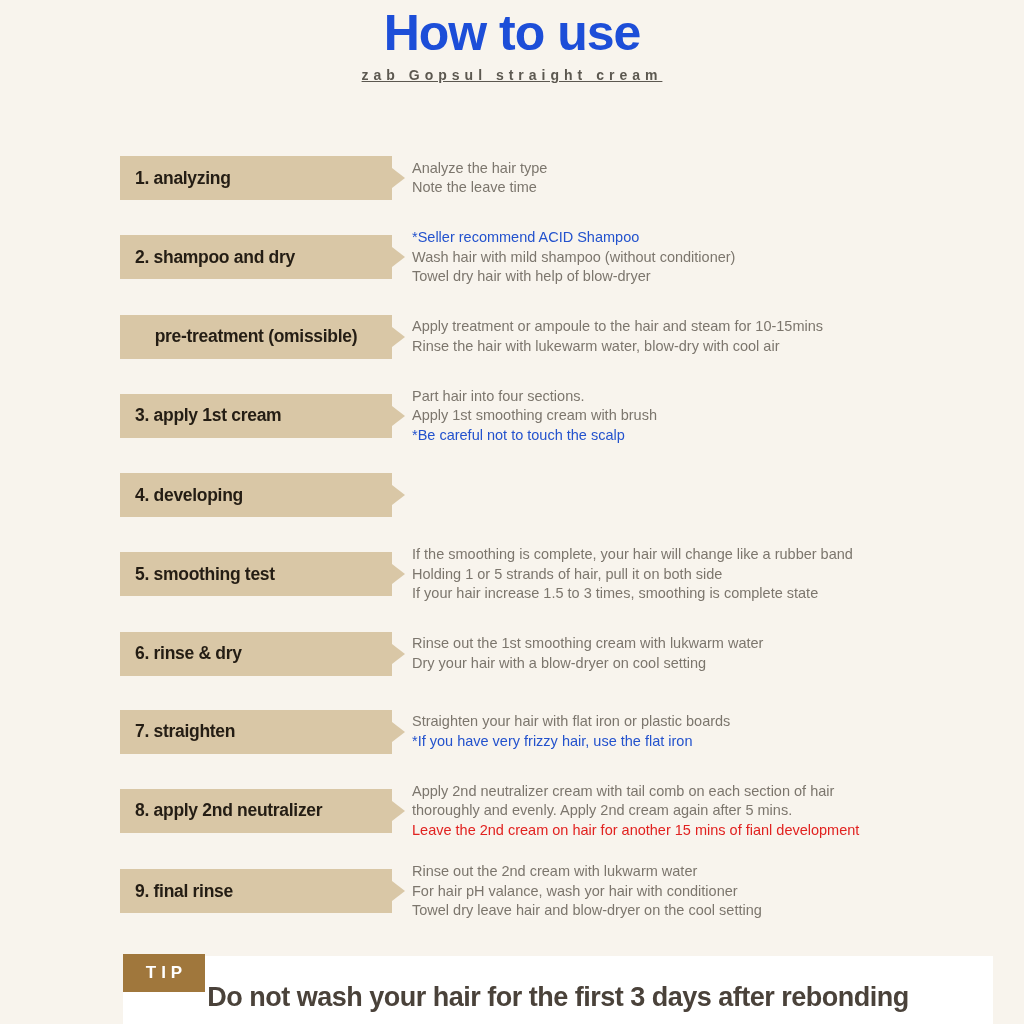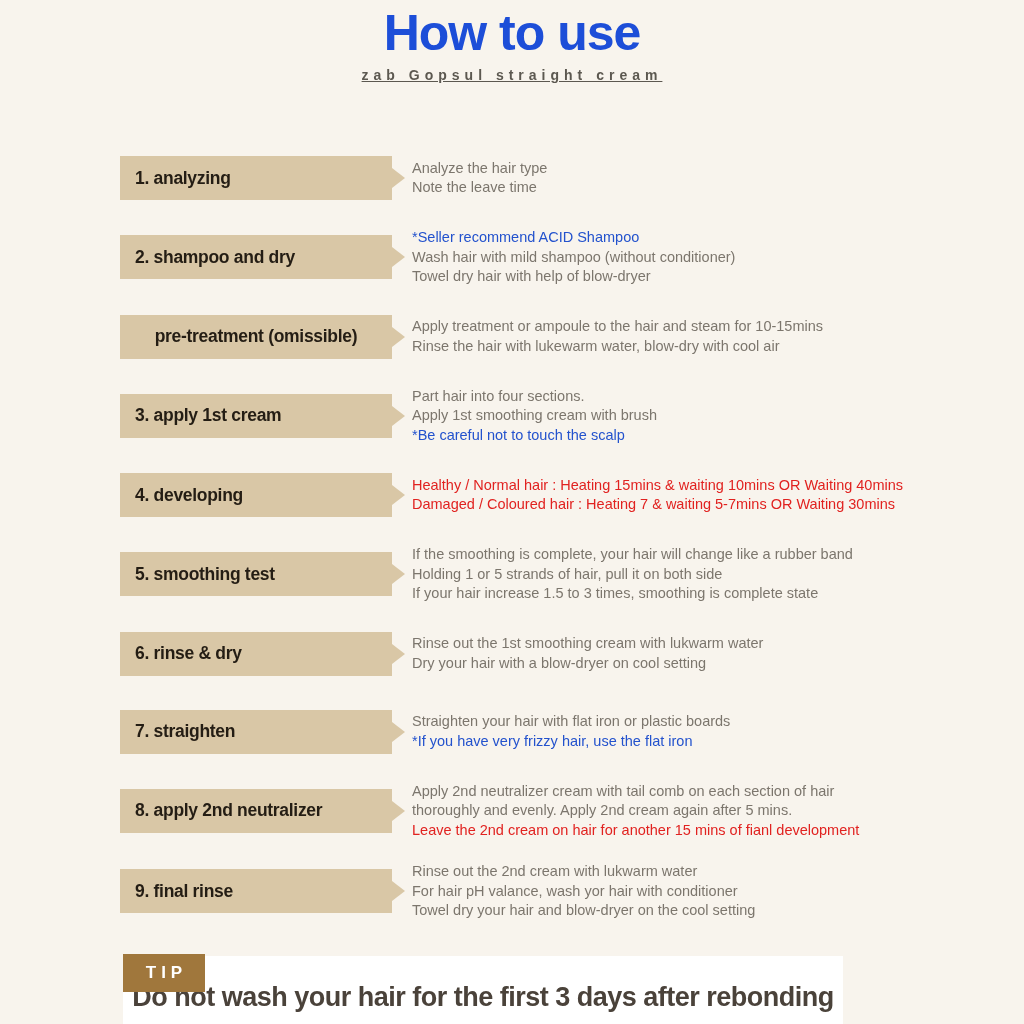--- a/index.html
+++ b/index.html
@@ -39,21 +39,21 @@
     width:0; height:0;
     border-top:10px solid transparent;
     border-bottom:10px solid transparent;
     border-left:13px solid #d9c7a6;
   }
   .step-desc { margin-left:20px; font-size:14.5px; line-height:19.5px; }
   .line.gray { color:#7c766d; }
   .line.blue { color:#2352cd; }
   .line.red  { color:#e12220; }
   .tip-banner {
-    position:absolute; left:123px; top:956px; width:720px; height:68px;
+    position:absolute; left:123px; top:956px; width:870px; height:68px;
     background:#ffffff; text-align:center; padding-top:26px;
   }
   .tip-banner-text {
     font-size:27px; font-weight:bold; color:#4a423a; letter-spacing:-0.5px;
   }
   .tip-badge {
     position:absolute; left:123px; top:954px; width:82px; height:38px;
     background:#a0773c; color:#ffffff;
     display:flex; align-items:center; justify-content:center;
     font-size:17px; font-weight:bold; letter-spacing:5px; text-indent:5px;
@@ -113,24 +113,20 @@
         <div class="line gray">Apply 1st smoothing cream with brush</div>
         <div class="line blue">*Be careful not to touch the scalp</div>
       </div>
   </div>
 
   <div class="step-row">
     <div class="step-label">
       <span class="step-label-text">4. developing</span>
       <span class="step-arrow"></span>
     </div>
-    <div class="step-desc">
-        <div class="line red">Healthy / Normal hair : Heating 15mins &amp; waiting 10mins OR Waiting 40mins</div>
-        <div class="line red">Damaged / Coloured hair : Heating 7 &amp; waiting 5-7mins OR Waiting 30mins</div>
-      </div>
   </div>
 
   <div class="step-row">
     <div class="step-label">
       <span class="step-label-text">5. smoothing test</span>
       <span class="step-arrow"></span>
     </div>
     <div class="step-desc">
         <div class="line gray">If the smoothing is complete, your hair will change like a rubber band</div>
         <div class="line gray">Holding 1 or 5 strands of hair, pull it on both side</div>
@@ -173,21 +169,21 @@
   </div>
 
   <div class="step-row">
     <div class="step-label">
       <span class="step-label-text">9. final rinse</span>
       <span class="step-arrow"></span>
     </div>
     <div class="step-desc">
         <div class="line gray">Rinse out the 2nd cream with lukwarm water</div>
         <div class="line gray">For hair pH valance, wash yor hair with conditioner</div>
-        <div class="line gray">Towel dry your hair and blow-dryer on the cool setting</div>
+        <div class="line gray">Towel dry leave hair and blow-dryer on the cool setting</div>
       </div>
   </div>
 </div>
 
 <div class="tip-banner">
   <span class="tip-banner-text">Do not wash your hair for the first 3 days after rebonding</span>
 </div>
 <div class="tip-badge">TIP</div>
 
 </body></html>

